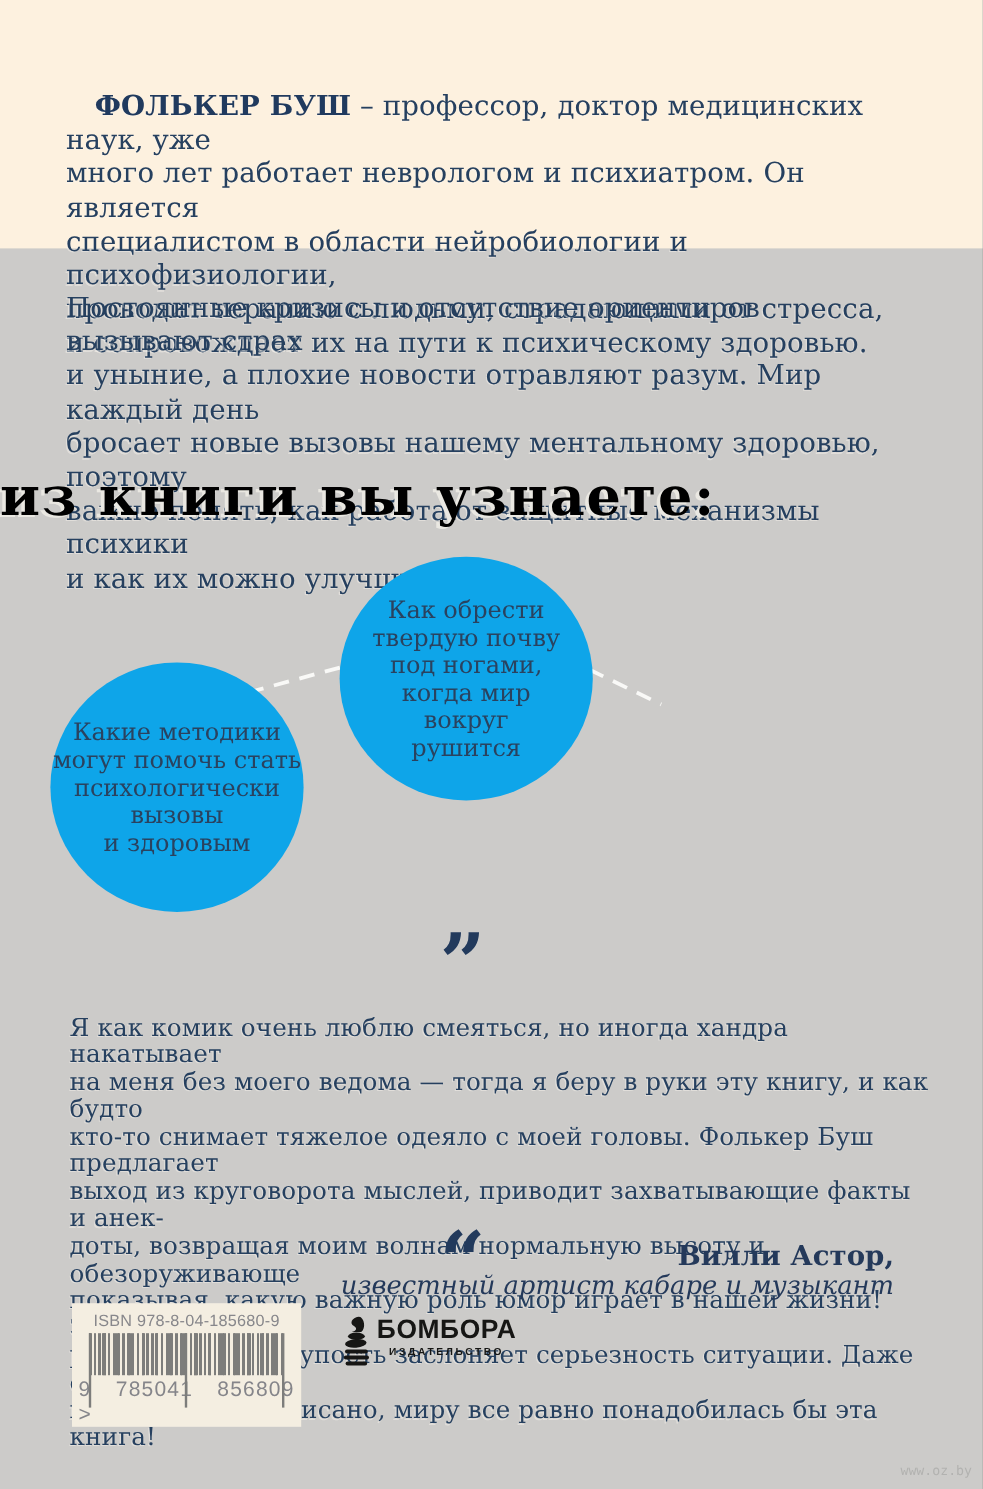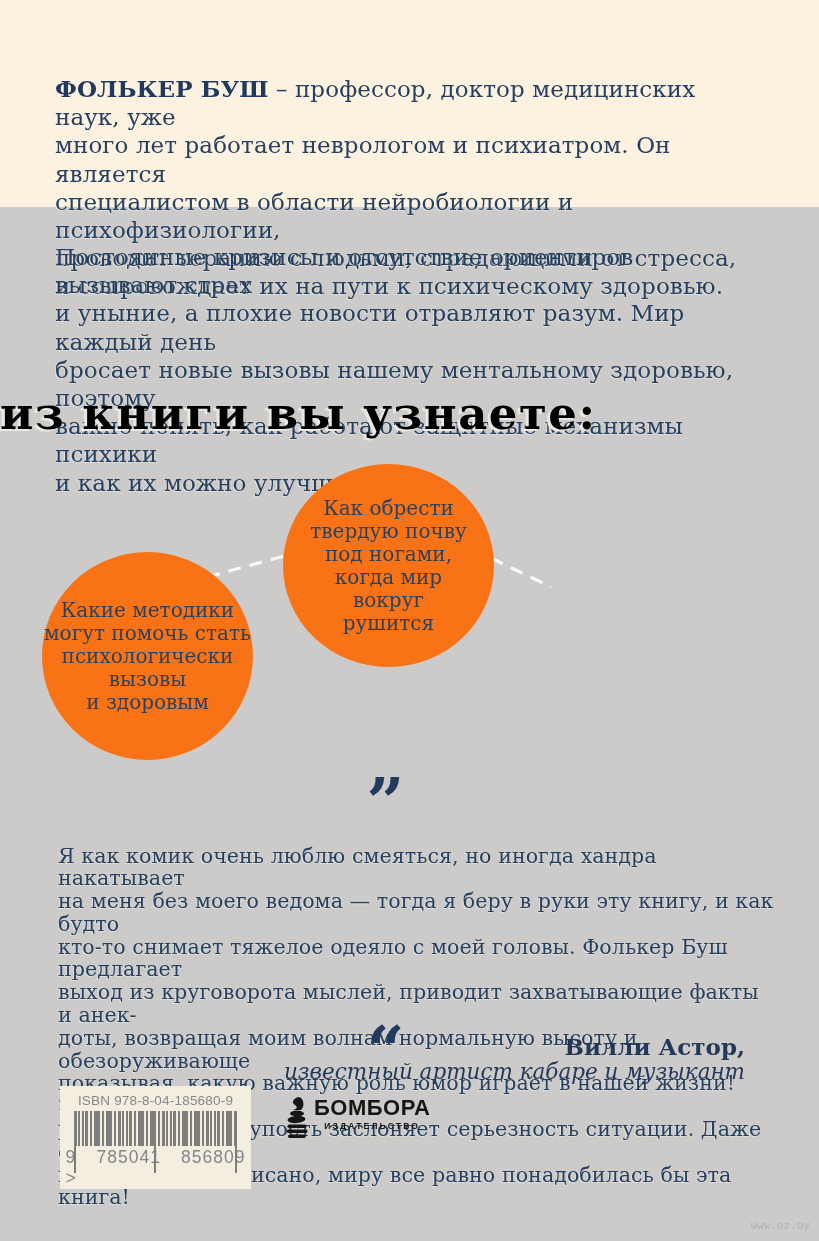--- a/index.html
+++ b/index.html
@@ -9,30 +9,30 @@
     font-family:"DejaVu Serif","Liberation Serif",serif;
   }
   .abs{position:absolute;}
   .cream-band{left:0;top:0;width:819px;height:207px;background:#fdf1df;}
   .body-serif{
     font-size:23px;line-height:28.2px;color:#26405f;
     white-space:pre-line;letter-spacing:.1px;
     text-shadow:-1px 1px 0 rgba(250,247,240,.45);
   }
   .intro{left:55px;top:52px;width:690px;}
-  .intro b{font-weight:bold;color:#203a5e;}
+  .intro b{font-weight:bold;color:#203a5e;margin-left:24px;}
   .annotation{left:55px;top:220px;width:700px;}
   .heading{
     left:0;top:390px;width:819px;text-align:left;
     font-weight:bold;font-size:45px;line-height:48px;color:#000000;
     letter-spacing:1.5px;
     text-shadow:-3px 2px 0 #eae8e2;
   }
   .bubble{
-    background:#f97316;border-radius:50%;
+    background:#0ea5e9;border-radius:50%;
     display:flex;align-items:center;justify-content:center;text-align:center;
     color:#2a425f;font-size:20px;line-height:23px;white-space:pre-line;
   }
   .bubble-left{left:42px;top:552px;width:211px;height:208px;}
   .bubble-center{left:283px;top:464px;width:211px;height:203px;}
   .bubble-right{left:516px;top:576px;width:222px;height:211px;}
   .connectors{left:0;top:440px;pointer-events:none;}
   .qmark{
     width:819px;text-align:center;font-weight:bold;color:#223a5c;
     font-size:66px;line-height:40px;font-family:"DejaVu Serif",serif;

